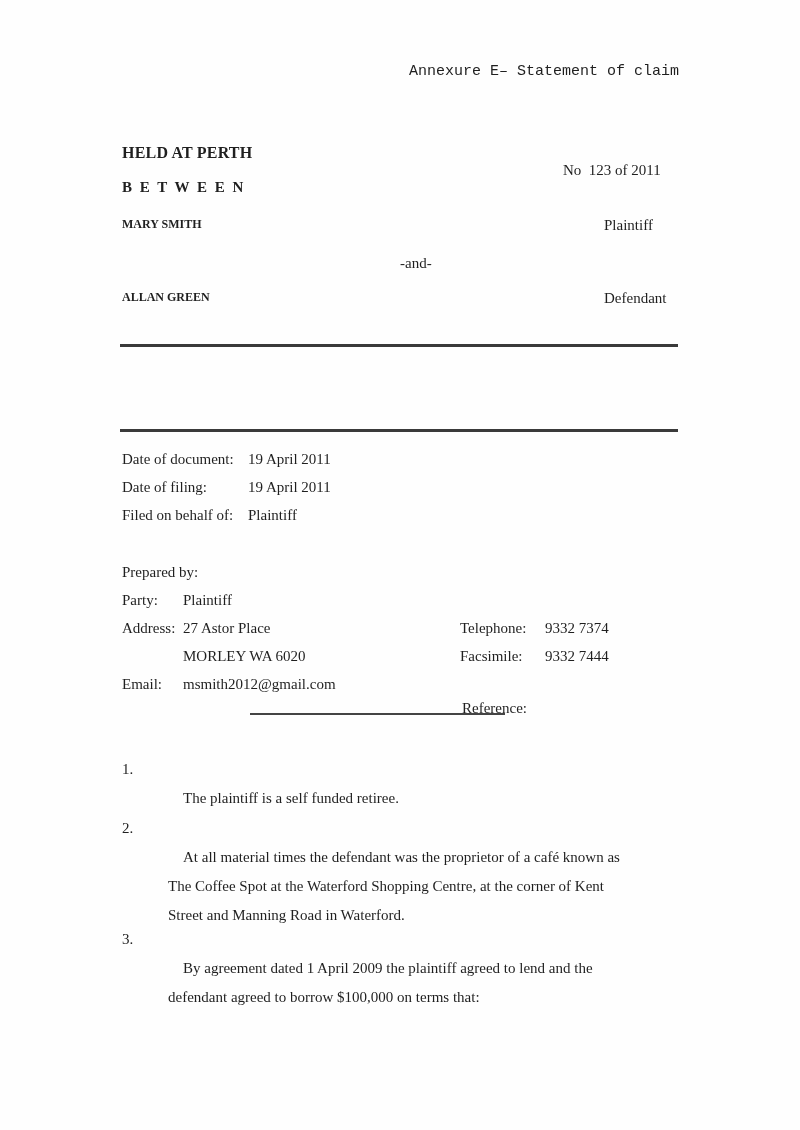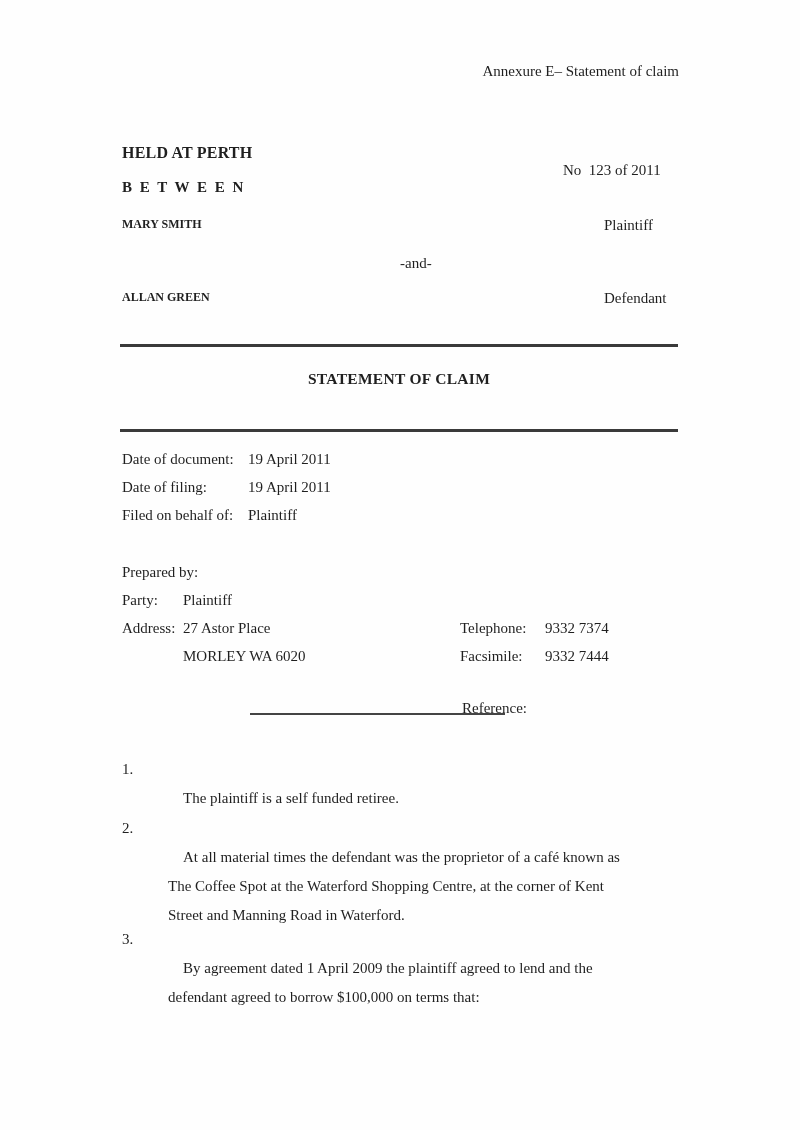--- a/index.html
+++ b/index.html
@@ -30,39 +30,38 @@
           line-height: 29px; font-size: 15px; }
   .para .num { position: absolute; left: -46px; top: 0; text-indent: 0; }
   .suba { left: 168px; line-height: 29px; }
   .suba .marker { display: inline-block; min-width: 117px; }
 </style>
 </head>
 <body>
 
 <div class="page">
 
-  <div class="abs" style="top:62px; right:121px;">Annexure E– Statement of claim</div>
+  <div class="abs" style="top:62px; right:121px;font-family:Liberation Mono, monospace;">Annexure E– Statement of claim</div>
 
   <div class="abs bold caps16" style="left:122px; top:142px;font-family:Liberation Serif, serif;">HELD AT PERTH</div>
 
   <div class="abs pre" style="left:563px; top:161px;">No  123 of 2011</div>
 
   <div class="abs bold between" style="left:122px; top:178px;">B E T W E E N</div>
 
   <div class="abs bold name" style="left:122px; top:215px;">MARY SMITH</div>
   <div class="abs" style="left:604px; top:216px;">Plaintiff</div>
 
   <div class="abs" style="left:400px; top:254px;">-and-</div>
 
   <div class="abs bold name" style="left:122px; top:288px;">ALLAN GREEN</div>
   <div class="abs" style="left:604px; top:289px;">Defendant</div>
 
   <div class="rule rule-long" style="top:344px;"></div>
 
-  <div class="abs doc-title" style="top:369px;">STATEMENT OF CLAIM</div>
 
   <div class="rule rule-long" style="top:429px;"></div>
 
   <div class="abs frow" style="left:122px; top:450px;">
     <span class="flabel">Date of document:</span><span>19 April 2011</span>
   </div>
   <div class="abs frow" style="left:122px; top:478px;">
     <span class="flabel">Date of filing:</span><span>19 April 2011</span>
   </div>
   <div class="abs frow" style="left:122px; top:506px;">
@@ -72,20 +71,23 @@
   <div class="abs" style="left:122px; top:563px;">Prepared by:</div>
 
   <div class="abs crow" style="left:122px; top:591px;">
     <span class="clabel">Party:</span><span>Plaintiff</span>
   </div>
   <div class="abs crow" style="left:122px; top:619px;">
     <span class="clabel">Address:</span><span>27 Astor Place</span>
   </div>
   <div class="abs crow" style="left:122px; top:647px;">
     <span class="clabel"></span><span>MORLEY WA 6020</span>
+  </div>
+  <div class="abs crow" style="left:122px; top:675px;">
+    <span class="clabel">Email:</span><span>msmith2012@gmail.com</span>
   </div>
 
   <div class="abs trow" style="left:460px; top:619px;">
     <span class="tlabel">Telephone:</span><span>9332 7374</span>
   </div>
   <div class="abs trow" style="left:460px; top:647px;">
     <span class="tlabel">Facsimile:</span><span>9332 7444</span>
   </div>
   <div class="abs trow" style="left:462px; top:675px;margin-top:24px;">
     <span class="tlabel">Reference:</span><span></span>

